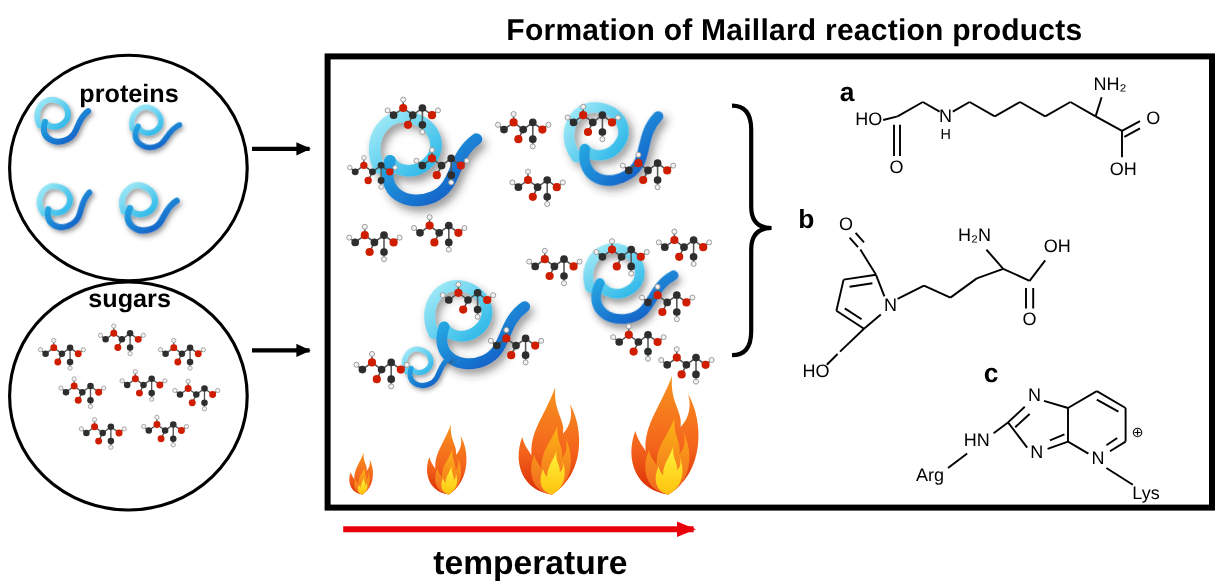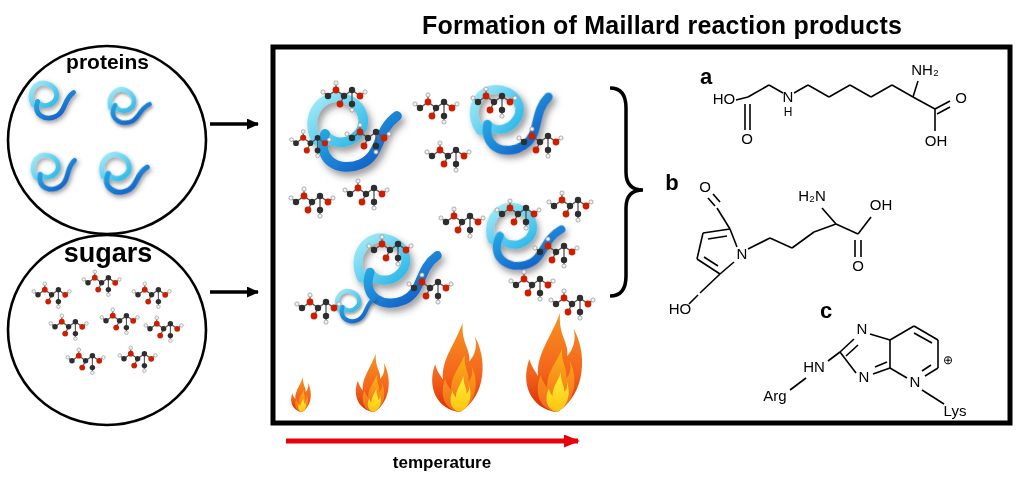--- a/index.html
+++ b/index.html
@@ -3,23 +3,23 @@
 <meta charset="utf-8">
 <style>
   html,body{margin:0;padding:0;background:#fff;}
   .canvas{
     position:relative;width:1024px;height:488px;background:#fff;overflow:hidden;
     font-family:"Liberation Sans",sans-serif;color:#000;
   }
   .canvas svg{position:absolute;left:0;top:0;}
   .txt{position:absolute;text-align:center;font-weight:bold;}
   .title{left:300px;top:1px;width:724px;font-size:25px;letter-spacing:.2px;margin-top:10px;}
-  .proteins-label{left:40px;top:50px;width:135px;font-size:21px;}
-  .sugars-label{left:48px;top:238px;width:120px;font-size:27px;}
-  .temperature-label{left:352px;top:453px;width:180px;font-size:17px;}
+  .proteins-label{left:40px;top:67px;width:135px;font-size:21px;}
+  .sugars-label{left:48px;top:238px;width:120px;font-size:21px;}
+  .temperature-label{left:352px;top:453px;width:180px;font-size:28px;}
   svg text{font-family:"Liberation Sans",sans-serif;fill:#000;}
   .atom{font-size:15px;text-anchor:middle;}
   .atom-small{font-size:12px;text-anchor:middle;}
   .product-letter{font-size:22px;font-weight:bold;text-anchor:middle;}
   .bond line{stroke:#000;stroke-width:1.6;}
   .temp-line{stroke:var(--temperature-arrow,#e8000b);}
 </style>
 </head>
 <body>
 

